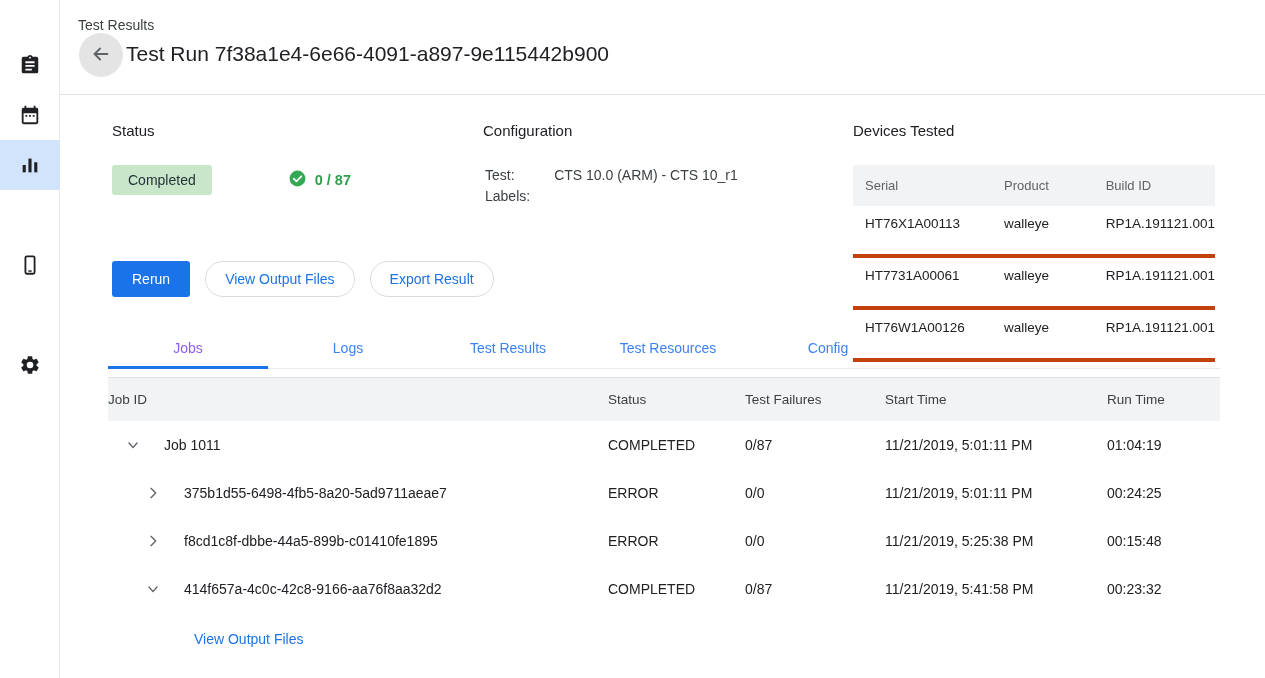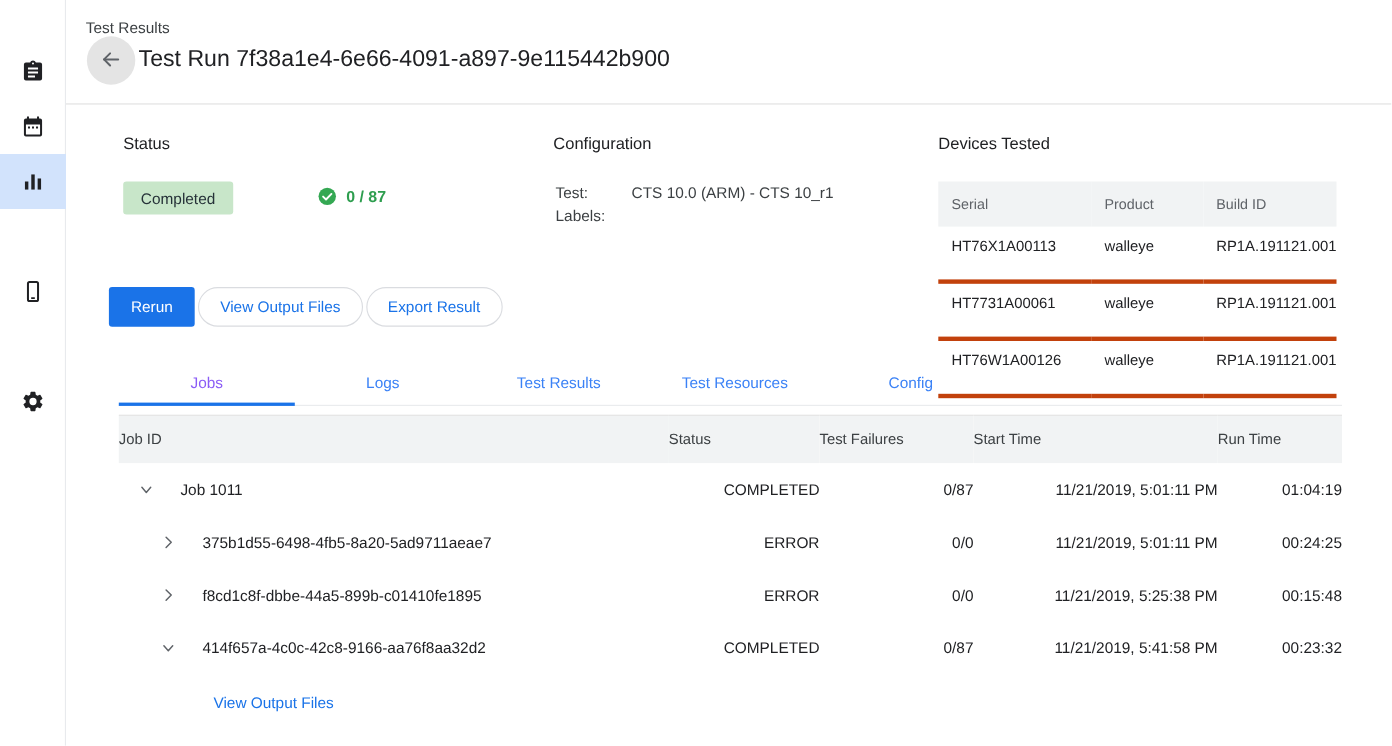--- a/index.html
+++ b/index.html
@@ -45,21 +45,21 @@
     position: absolute; left: 66px; top: 42px;
     font-size: 21px; color: #202124; font-weight: 400;
     white-space: nowrap;
   }
 
   
   .sec-title {
     font-size: 15px; color: #202124; font-weight: 400;
   }
   #status-col { position: absolute; left: 112px; top: 122px; width: 360px; }
-  #config-col { position: absolute; left: 483px; top: 122px; width: 360px; margin-left: 20px; }
+  #config-col { position: absolute; left: 483px; top: 122px; width: 360px; }
   #devices-col { position: absolute; left: 853px; top: 122px; width: 362px; }
 
   #status-row {
     display: flex; align-items: center; margin-top: 26px;
   }
   #status-chip {
     background: #c8e6c9; color: #263238;
     font-size: 14px; padding: 7px 16px; border-radius: 3px;
     display: inline-block;
   }
@@ -83,22 +83,22 @@
   }
   #dev-table tbody td {
     padding: 10px 0 23px 12px; color: #202124;
     border-bottom: 4px solid #c2410c; white-space: nowrap;
   }
   #dev-table .c-serial { width: 148px; }
   #dev-table .c-prod   { width: 116px; }
 
   
   #actions {
-    position: absolute; left: 99px; top: 261px;
-    display: flex; align-items: center; gap: 3px;
+    position: absolute; left: 112px; top: 261px;
+    display: flex; align-items: center; gap: 15px;
   }
   .btn {
     font-family: "Liberation Sans", sans-serif;
     font-size: 14px; cursor: pointer; white-space: nowrap;
   }
   .btn-filled {
     background: #1a73e8; color: #fff; border: none;
     border-radius: 3px; padding: 10px 20px;
   }
   .btn-outline {
@@ -128,21 +128,20 @@
     border-collapse: collapse; font-size: 14px; table-layout: fixed;
   }
   #jobs-table thead th {
     background: #f1f3f4; color: #3c4043; font-weight: 400;
     text-align: left; padding: 14px 0; font-size: 13.5px;
     border-top: 1px solid #e0e0e0;
   }
   #jobs-table td {
     padding: 0; height: 48px; color: #202124; vertical-align: middle;
     white-space: nowrap;
-    text-align: right;
   }
   .col-job    { width: 500px; }
   .col-status { width: 137px; }
   .col-fail   { width: 140px; }
   .col-start  { width: 222px; }
   .col-run    { width: 113px; }
 
   .job-cell { display: flex; align-items: center; }
   .job-cell.lvl0 { padding-left: 14px; }
   .job-cell.lvl1 { padding-left: 34px; }

